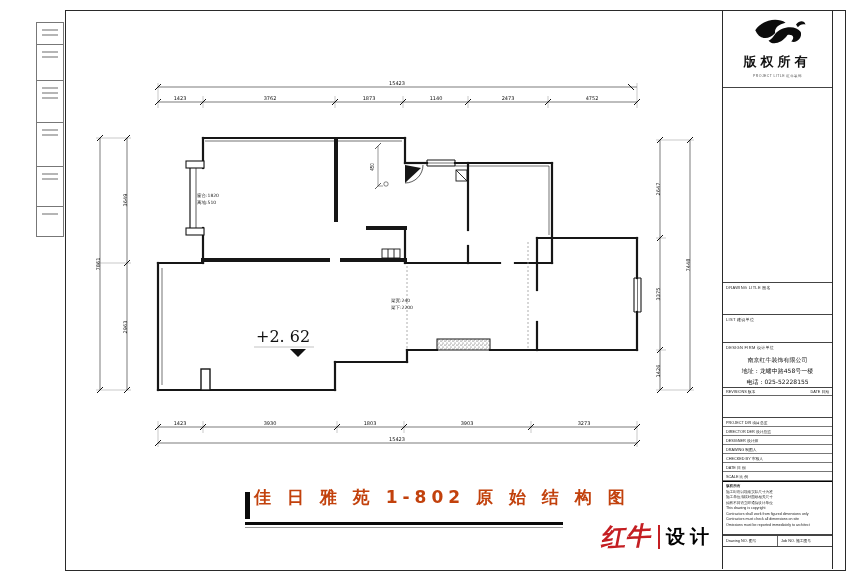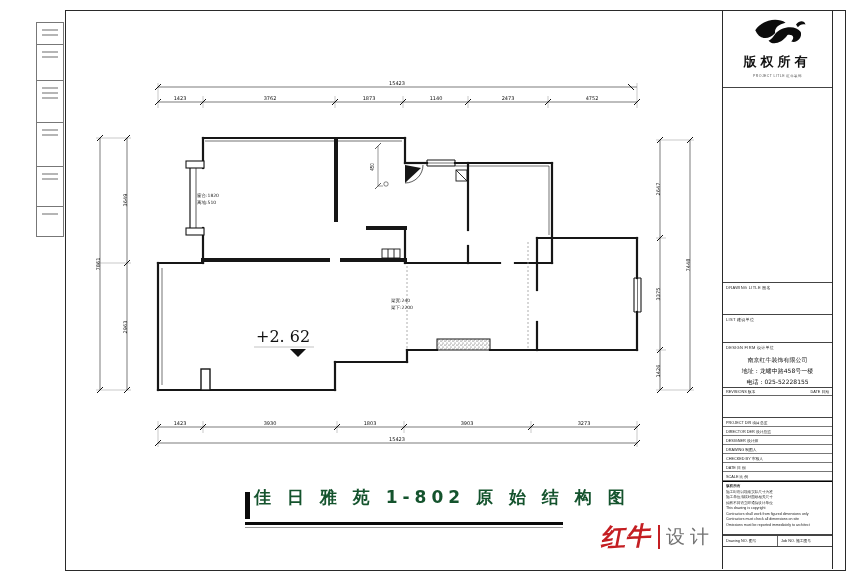--- a/index.html
+++ b/index.html
@@ -16,29 +16,29 @@
   .margin-box:first-child{border-top:0.8px solid #777;}
   .mini-bar{height:2px;background:#b5b5b5;margin:3px auto;width:70%;}
 
   
   svg.plan{left:0;top:0;width:860px;height:580px;}
 
   
   .main-title{left:245px;top:486px;width:330px;}
   .title-row{display:flex;align-items:flex-start;}
   .bracket{width:14px;height:22px;border-left:5px solid #0a0a0a;border-top:5px solid #0a0a0a;margin-right:4px;margin-top:6px;}
-  .title-text{font-size:17px;font-weight:bold;color:#14532d;letter-spacing:5px;white-space:nowrap;font-family:"DejaVu Sans",sans-serif;}
+  .title-text{font-size:17px;font-weight:bold;color:#c2410c;letter-spacing:5px;white-space:nowrap;font-family:"DejaVu Sans",sans-serif;}
   .title-underline1{margin-top:3px;height:3px;background:#0a0a0a;width:318px;}
   .title-underline2{margin-top:2px;height:1px;background:#999;width:318px;}
 
   
   .red-logo{left:600px;top:520px;display:flex;align-items:center;}
   .red-logo .brand{font-family:"DejaVu Serif",serif;font-style:italic;font-weight:bold;font-size:25px;transform:rotate(-3deg);}
   .red-logo .bar{width:2px;height:24px;margin:0 6px 0 8px;}
-  .red-logo .suffix{font-size:19px;color:#737373;letter-spacing:5px;font-weight:400;}
+  .red-logo .suffix{font-size:19px;color:#000000;letter-spacing:5px;font-weight:700;}
 
   
   .title-block{left:722px;top:10px;width:110px;height:559px;border-left:1px solid #2a2a2a;box-sizing:border-box;font-family:"Liberation Sans",sans-serif;}
   .tb-sec{position:absolute;left:0;width:100%;border-bottom:0.8px solid #444;box-sizing:border-box;}
   .tb-label{font-size:4px;color:#222;padding:2px 0 0 3px;letter-spacing:0.3px;}
   .logo-area{top:0;height:78px;text-align:center;}
   .bull-svg{margin:6px auto 0 auto;display:block;}
   .logo-name{font-size:13px;font-weight:600;letter-spacing:4px;color:#111;margin-top:1px;font-family:"DejaVu Sans",sans-serif;}
   .logo-caption{font-size:3.5px;color:#555;margin-top:3px;letter-spacing:0.4px;}
   .sec-empty{top:78px;height:195px;}

